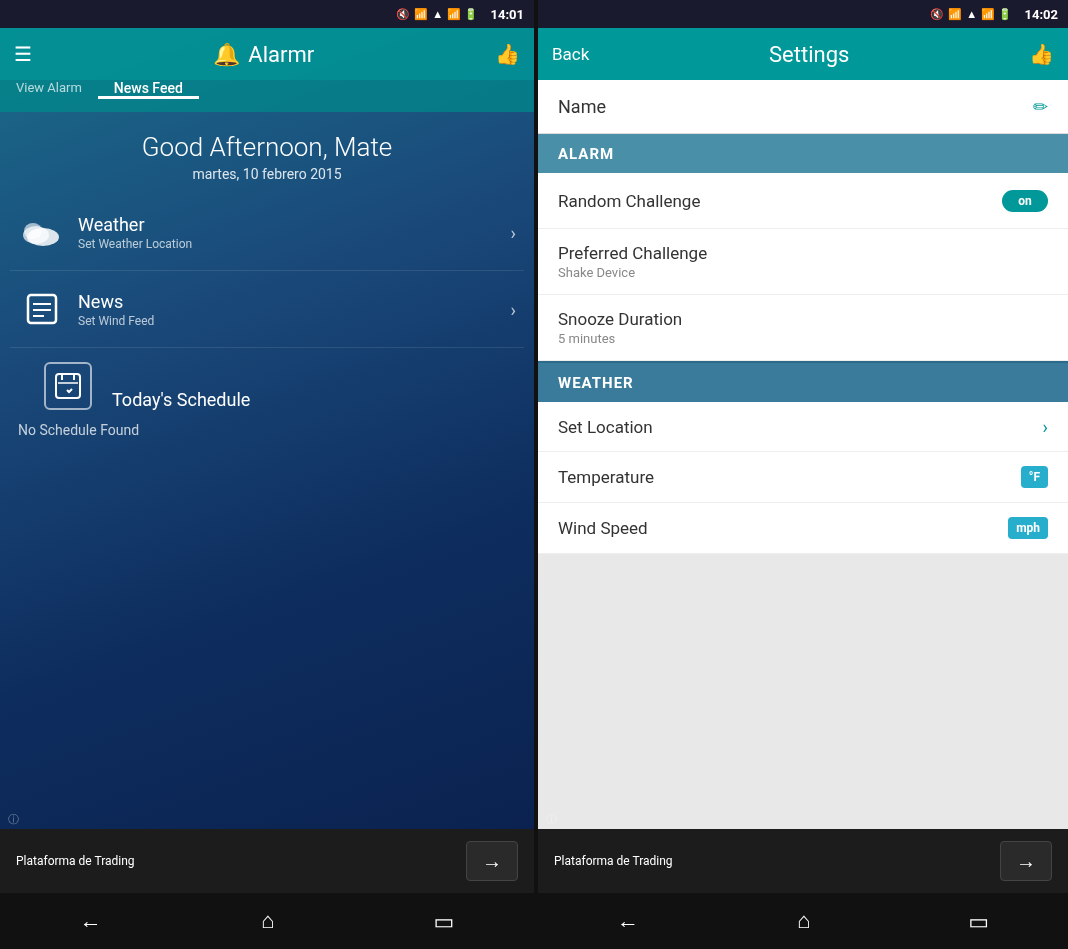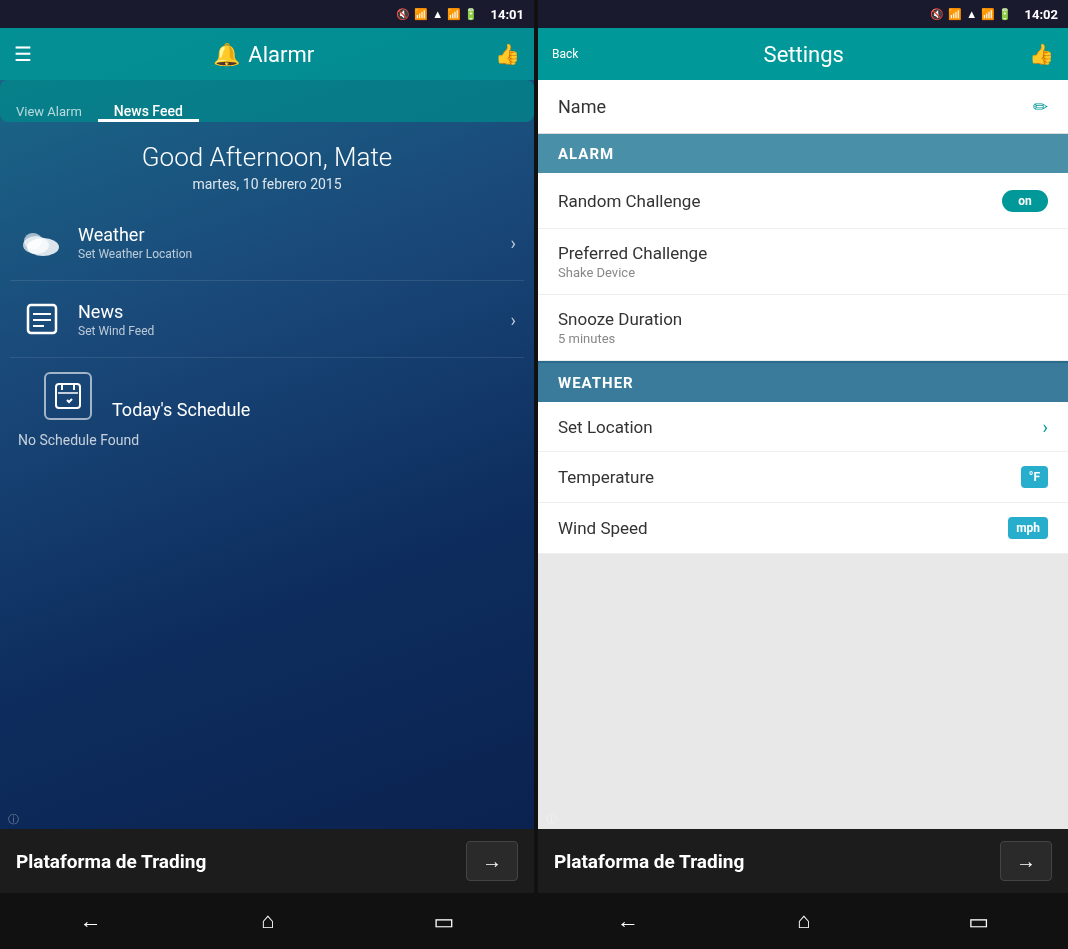--- a/index.html
+++ b/index.html
@@ -78,24 +78,23 @@
     }
     .thumb-icon {
       color: white;
       font-size: 20px;
     }
 
     
     .tabs-bar {
       background: rgba(0,140,140,0.7);
       display: flex;
-      align-items: flex-end;
-      height: 42px;
-      flex-shrink: 0;
-      border-radius: 8px;
+      align-items: flex-start;
+      height: 32px;
+      flex-shrink: 0;
     }
     .tab-item {
       padding: 0 16px;
       display: flex;
       align-items: center;
       color: rgba(255,255,255,0.75);
       font-size: 14px;
       cursor: pointer;
       border-bottom: 3px solid transparent;
     }
@@ -205,22 +204,22 @@
       height: 64px;
       background: #1c1c1c;
       display: flex;
       align-items: center;
       padding: 0 16px;
       flex-shrink: 0;
     }
     .ad-text {
       flex: 1;
       color: white;
-      font-size: 19px;
-      font-weight: bold;
+      font-size: 12px;
+      font-weight: normal;
     }
     .ad-button {
       width: 52px;
       height: 40px;
       background: #2a2a2a;
       border: 1px solid #444;
       border-radius: 4px;
       display: flex;
       align-items: center;
       justify-content: center;
@@ -265,21 +264,21 @@
     .settings-header {
       background: #009898;
       height: 52px;
       display: flex;
       align-items: center;
       padding: 0 14px;
       flex-shrink: 0;
     }
     .settings-back {
       color: white;
-      font-size: 12px;
+      font-size: 17px;
       cursor: pointer;
     }
     .settings-title {
       flex: 1;
       color: white;
       font-size: 22px;
       text-align: center;
       font-weight: 400;
     }
     .settings-thumb {

